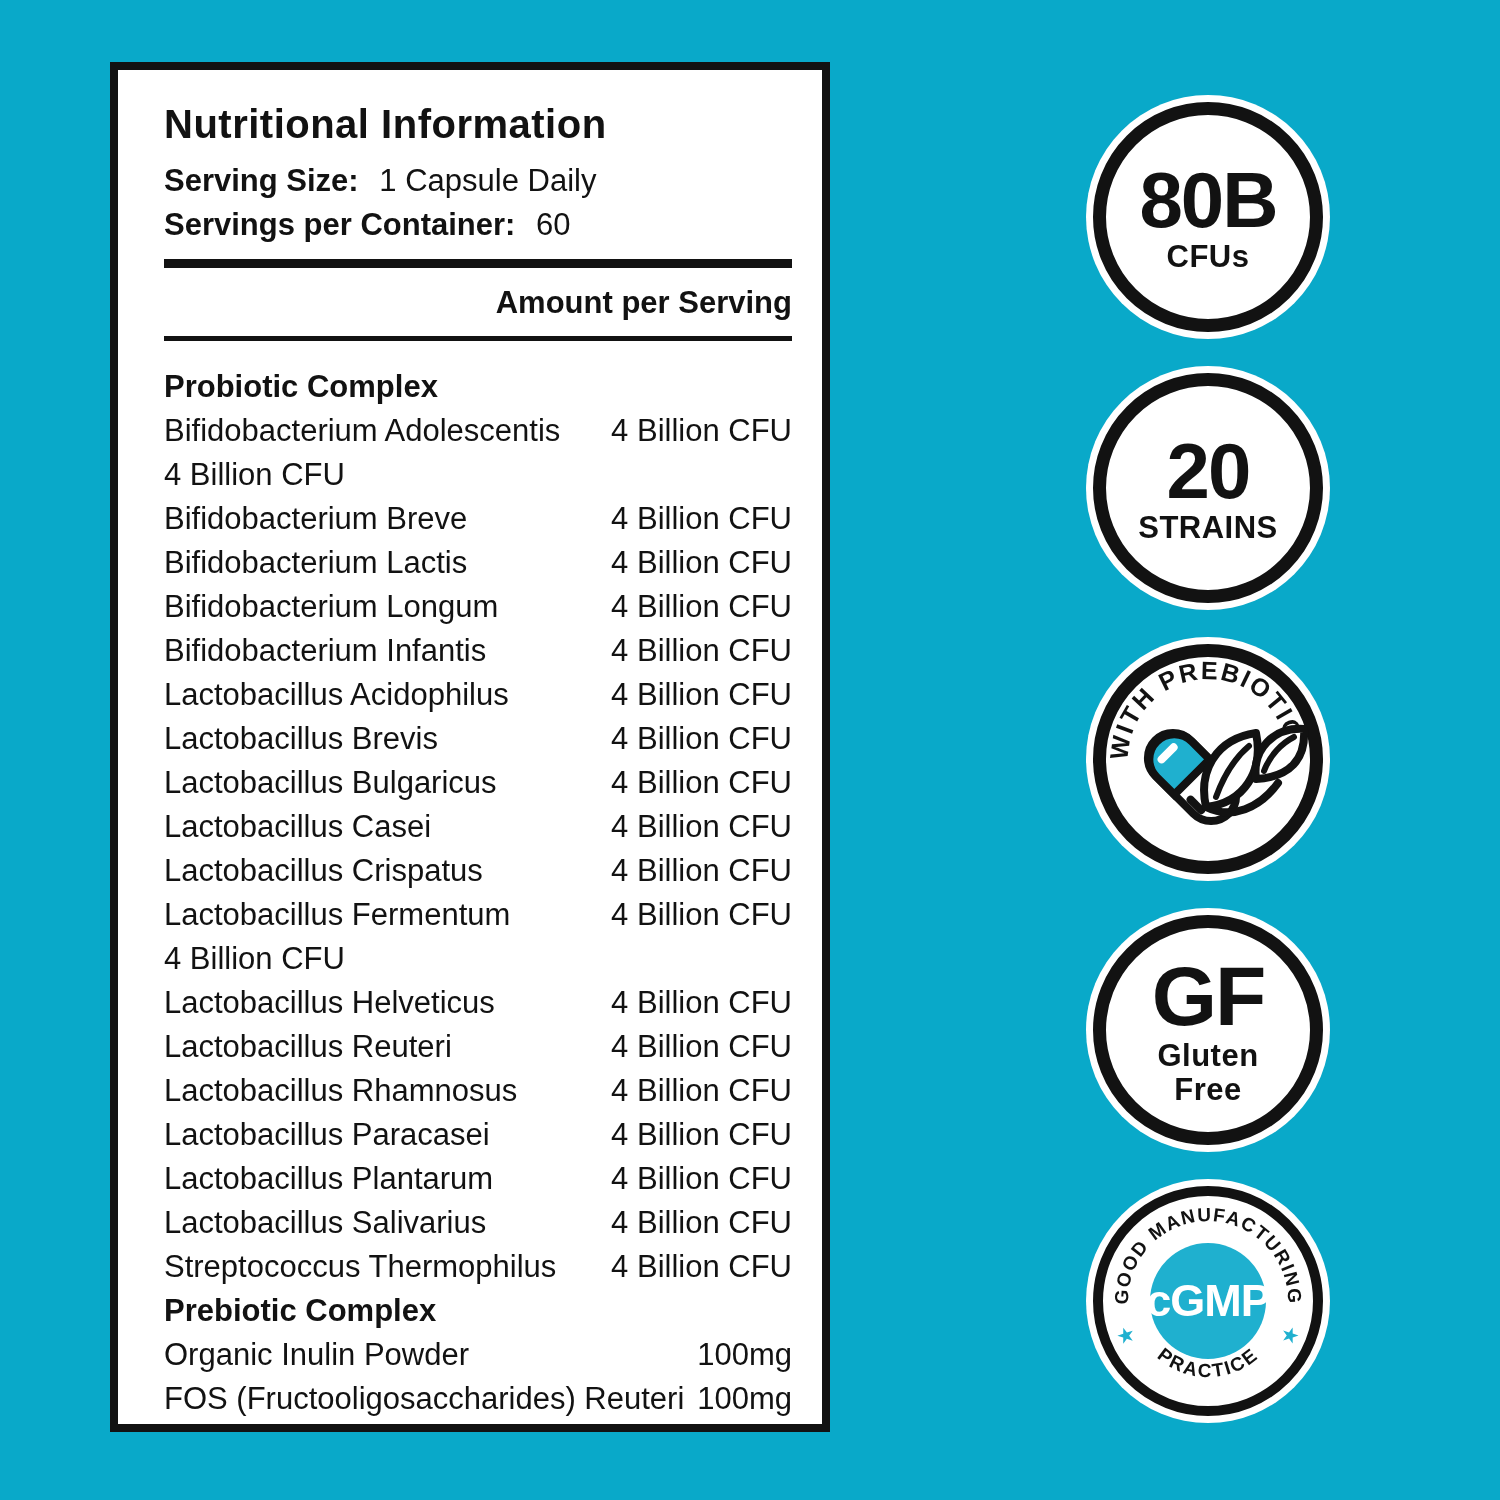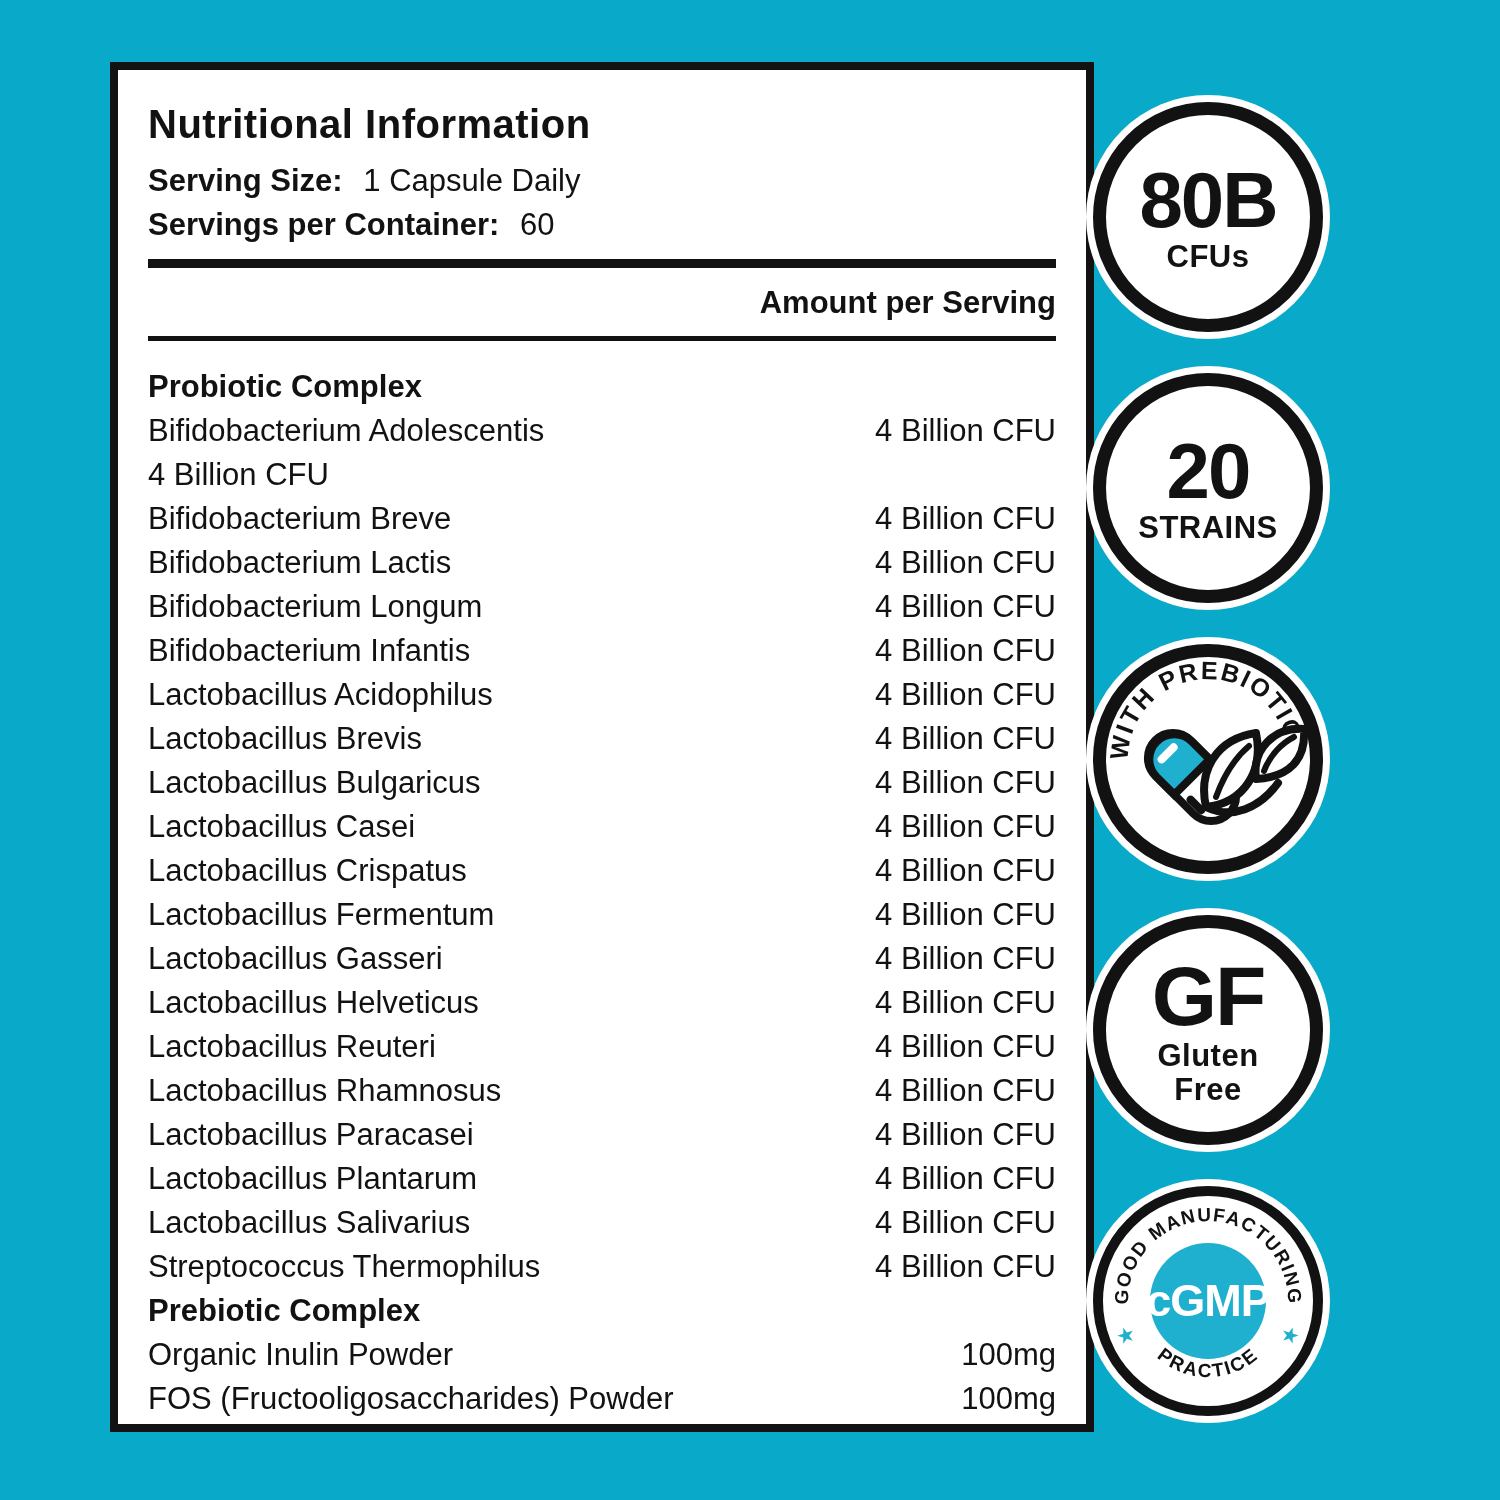--- a/index.html
+++ b/index.html
@@ -7,23 +7,23 @@
     --ink:#121212;
     --panel:#ffffff;
     --teal-accent:#1fb0cf;
   }
   html,body{margin:0;padding:0;}
   body{background:var(--bg);font-family:"Liberation Sans",sans-serif;color:var(--ink);}
   .stage{position:relative;width:1500px;height:1500px;background:var(--bg);overflow:hidden;}
 
   
   .panel{
-    position:absolute;left:110px;top:62px;width:984px;height:1370px;
+    position:absolute;left:110px;top:62px;width:720px;height:1370px;
     background:var(--panel);border:8px solid var(--ink);box-sizing:border-box;
-    padding:26px 30px 0 30px;
+    padding:26px 30px 0 46px;
   }
   .panel-title{font-size:40px;font-weight:bold;letter-spacing:.5px;margin:6px 0 16px 0;}
   .serving-row{font-size:31px;margin:8px 0;}
   .serving-row .lab{font-weight:bold;}
   .serving-row .val{font-weight:normal;margin-left:12px;}
   .bar-thick{height:9px;background:var(--ink);margin-top:16px;}
   .amount-header{font-size:31px;font-weight:bold;text-align:right;padding:17px 0 15px 0;}
   .bar-thin{height:5px;background:var(--ink);}
   .ingredients{margin-top:24px;}
   .irow{display:flex;justify-content:space-between;align-items:baseline;
@@ -115,21 +115,20 @@
         </div>
         <div class="irow">
           <span class="iname">Lactobacillus Crispatus</span>
           <span class="iamt">4 Billion CFU</span>
         </div>
         <div class="irow">
           <span class="iname">Lactobacillus Fermentum</span>
           <span class="iamt">4 Billion CFU</span>
         </div>
         <div class="irow">
-          <span class="iname">Lactobacillus Gasseri</span>
           <span class="iamt">4 Billion CFU</span>
         </div>
         <div class="irow">
           <span class="iname">Lactobacillus Helveticus</span>
           <span class="iamt">4 Billion CFU</span>
         </div>
         <div class="irow">
           <span class="iname">Lactobacillus Reuteri</span>
           <span class="iamt">4 Billion CFU</span>
         </div>
@@ -154,21 +153,21 @@
           <span class="iamt">4 Billion CFU</span>
         </div>
         <div class="irow header">
           <span class="iname">Prebiotic Complex</span>
         </div>
         <div class="irow">
           <span class="iname">Organic Inulin Powder</span>
           <span class="iamt">100mg</span>
         </div>
         <div class="irow">
-          <span class="iname">FOS (Fructooligosaccharides) Powder</span>
+          <span class="iname">FOS (Fructooligosaccharides) Reuteri</span>
           <span class="iamt">100mg</span>
         </div>
       </div>
   </div>
 
   <div class="badges">
 
     <div class="badge">
       <div class="big">80B</div>
       <div class="small">CFUs</div>

